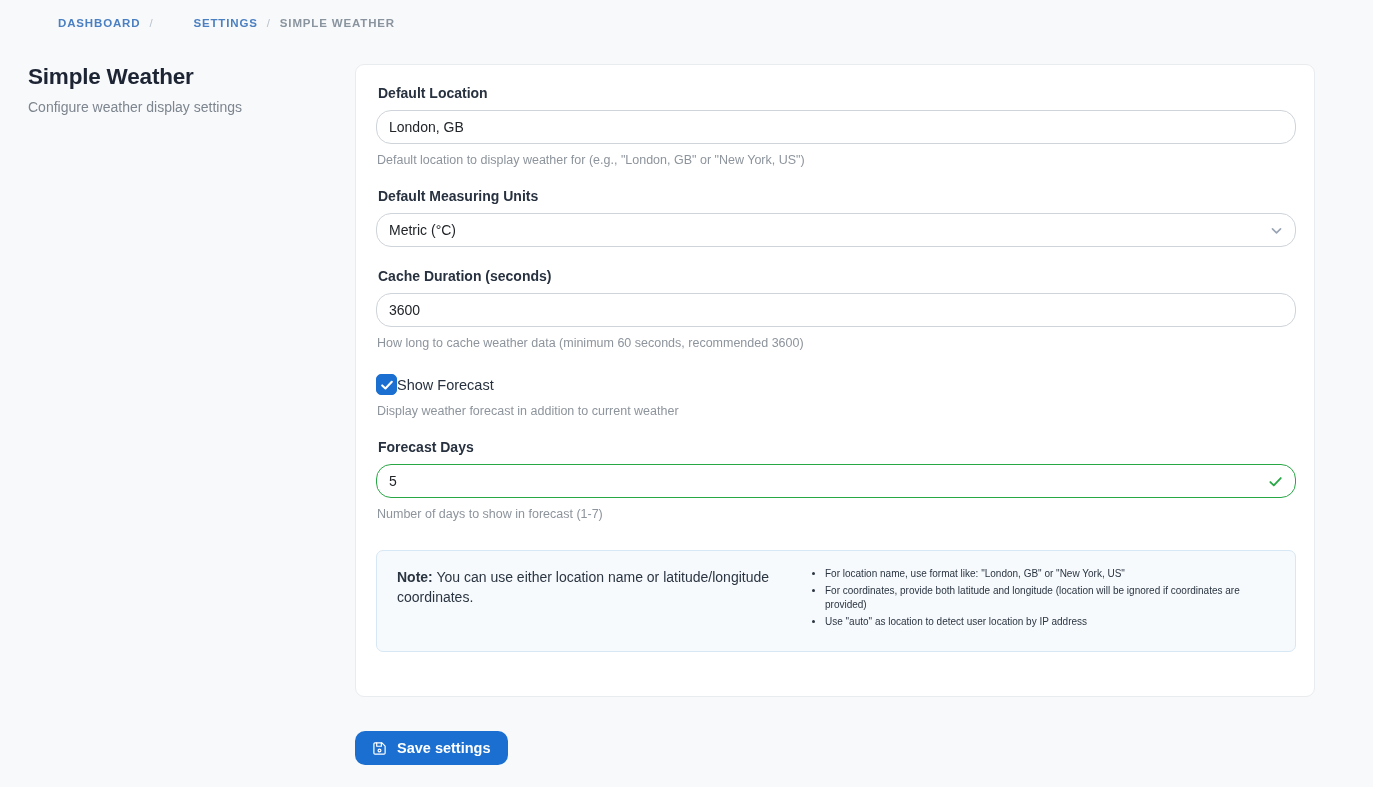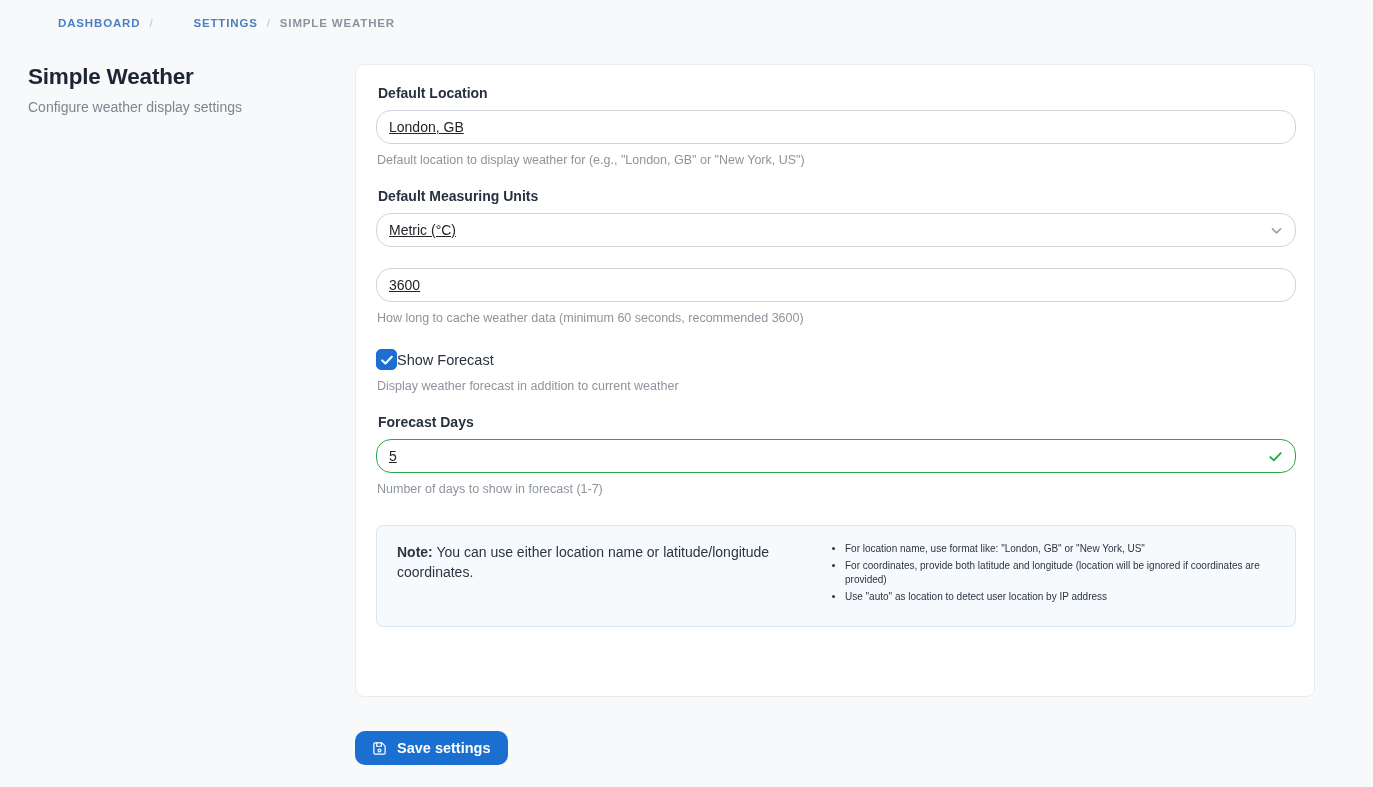--- a/index.html
+++ b/index.html
@@ -48,21 +48,20 @@
     margin: 0 0 9px 2px;
   }
   .input {
     display: flex; align-items: center;
     width: 920px; height: 34px;
     border: 1px solid #ced4da; border-radius: 15px;
     background: #fff;
     padding: 0 12px;
     font-size: 14px; color: #212529;
     position: relative;
-    text-decoration: underline;
   }
   .input.valid { border: 1px solid #28a745; }
   .input .value { flex: 1; }
   .hint {
     display: block;
     font-size: 12.5px; color: #8d949c;
     margin: 9px 0 0 1px;
   }
   .gap { height: 21px; }
 
@@ -81,21 +80,21 @@
   .check-label { font-size: 14.5px; color: #27313f; }
 
   
   .note {
     margin-top: 29px;
     width: 920px;
     background: #f6fafd;
     border: 1px solid #d7e7f4;
     border-radius: 7px;
     padding: 16px 20px 20px 20px;
-    display: flex; gap: 40px;
+    display: flex; gap: 20px;
   }
   .note-left { width: 390px; font-size: 14px; line-height: 1.45; color: #2b3541; }
   .note-left b { font-weight: 700; }
   .note-right { flex: 1; }
   .note-right ul { margin: 0; padding-left: 18px; }
   .note-right li {
     font-size: 10px; line-height: 1.45; color: #2b3541; margin-bottom: 2px;
   }
 
   
@@ -146,20 +145,21 @@
         <span class="value">Metric (°C)</span>
         <svg class="chevron" viewBox="0 0 16 16" fill="none" stroke="currentColor" stroke-width="2" stroke-linecap="round" stroke-linejoin="round">
           <polyline points="3,6 8,11 13,6"></polyline>
         </svg>
       </div>
     </div>
 
     <div class="gap"></div>
 
     <div class="field">
+      <label class="field-label">Cache Duration (seconds)</label>
       <div class="input">
         <span class="value">3600</span>
       </div>
       <span class="hint">How long to cache weather data (minimum 60 seconds, recommended 3600)</span>
     </div>
 
     <div class="check-row">
       <span class="checkbox">
         <svg viewBox="0 0 16 16" fill="none" stroke="currentColor" stroke-width="2.4" stroke-linecap="round" stroke-linejoin="round">
           <polyline points="2.5,8.5 6.2,12 13.5,4.4"></polyline>

